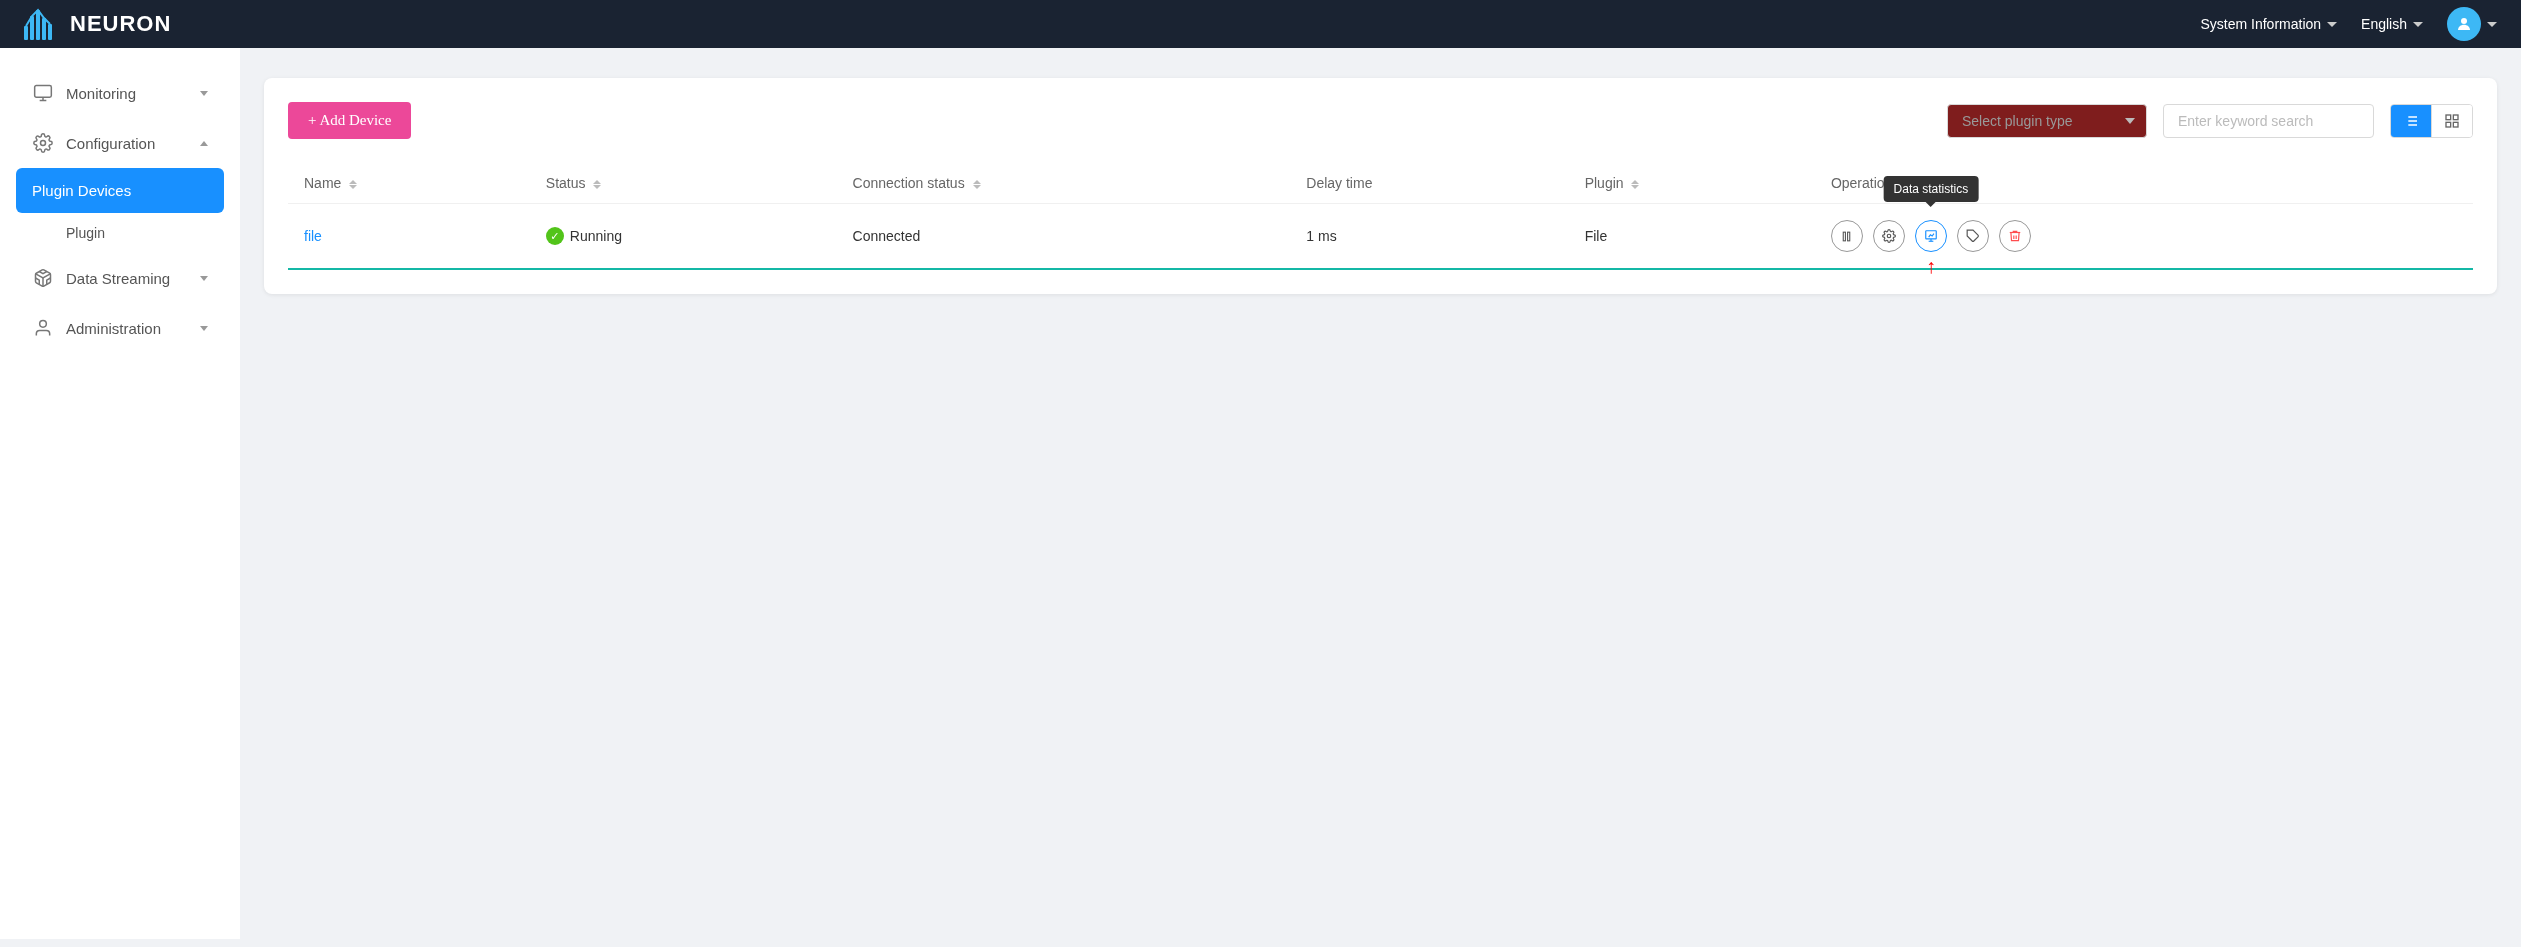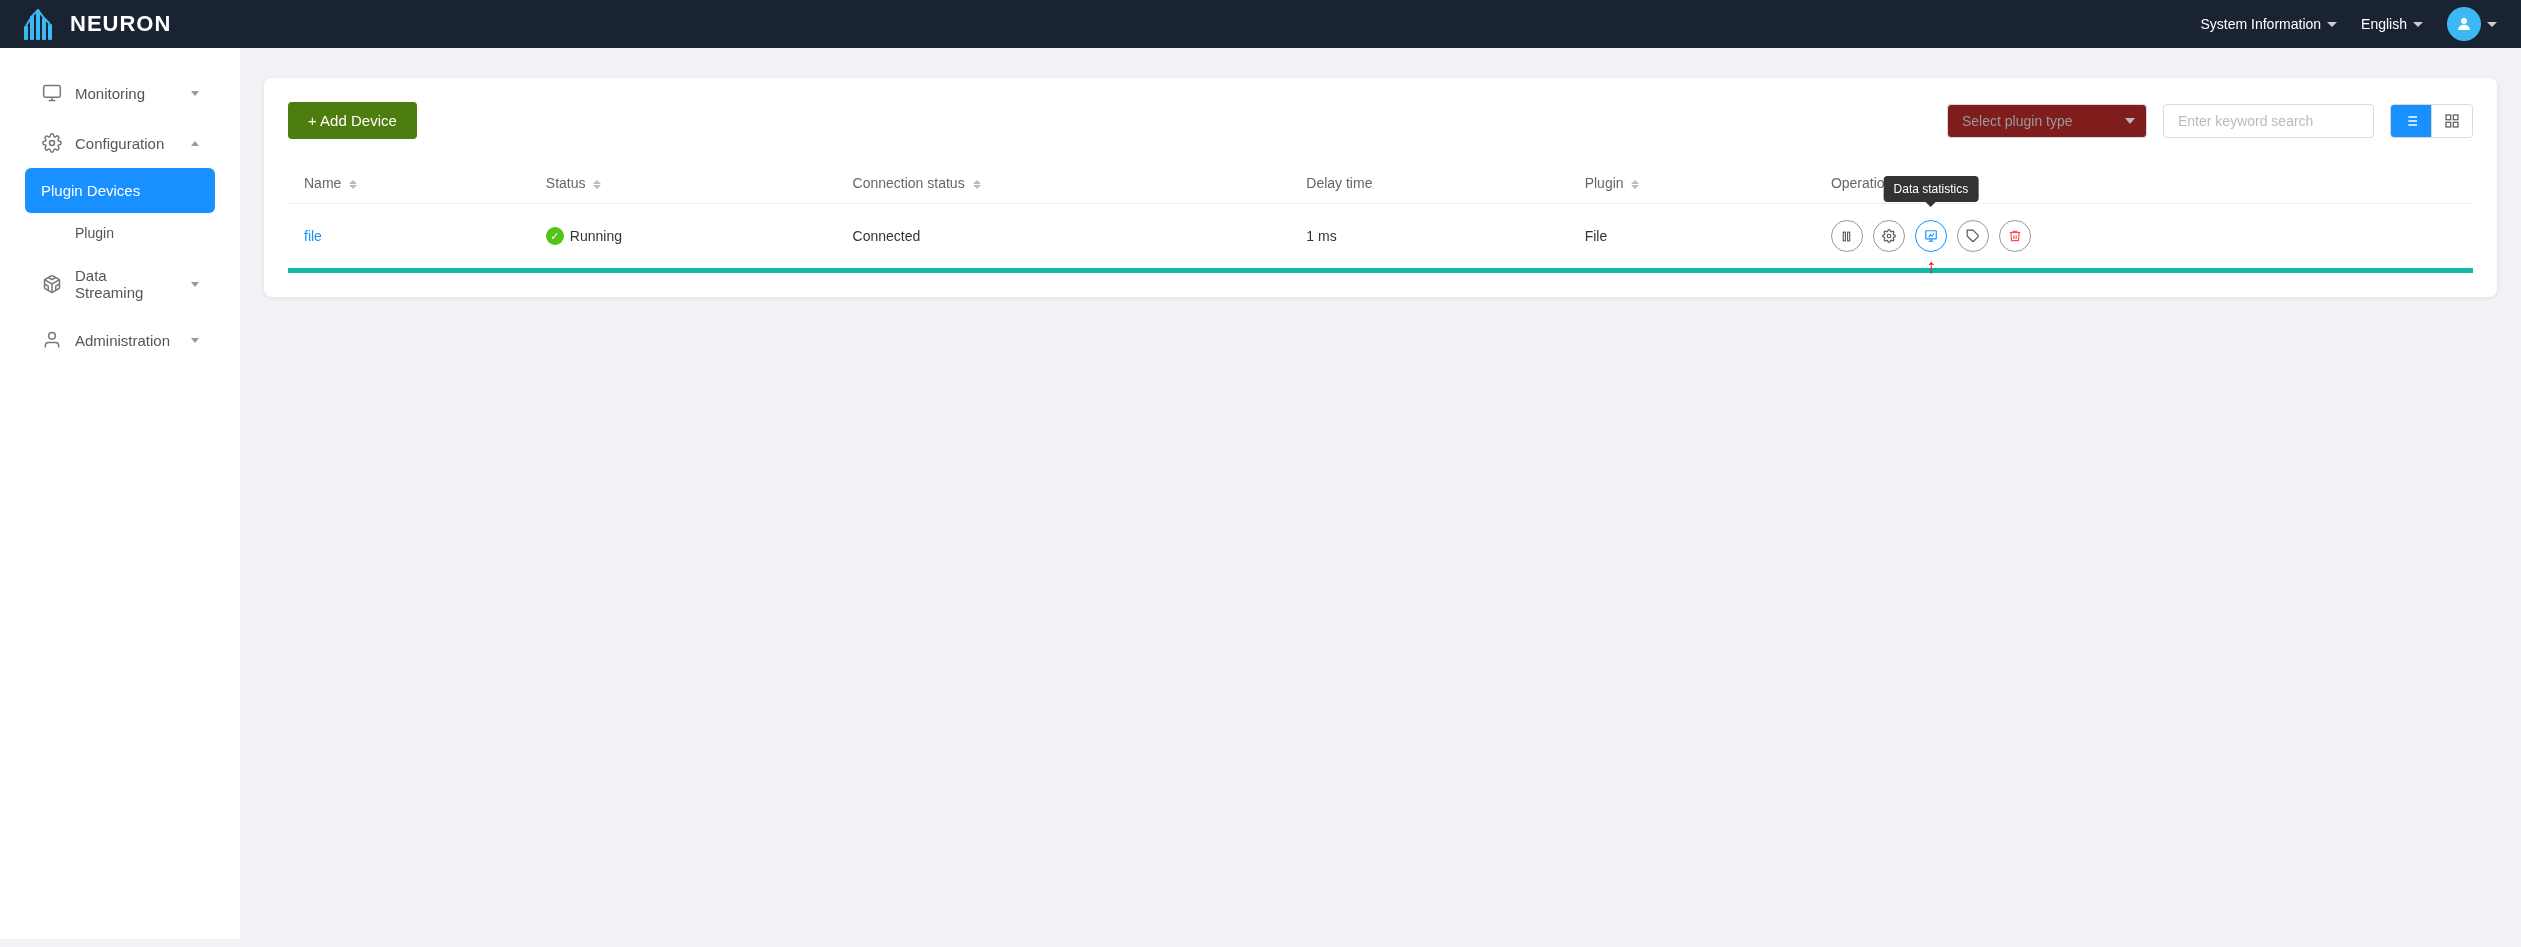--- a/index.html
+++ b/index.html
@@ -60,21 +60,21 @@
     
     .layout {
       display: flex;
       min-height: calc(100vh - 56px);
     }
 
     
     .sidebar {
       width: 240px;
       background: #fff;
-      padding: 20px 17px;
+      padding: 20px 8px;
       flex-shrink: 0;
     }
     .sidebar-item {
       display: flex;
       align-items: center;
       padding: 14px 24px;
       cursor: pointer;
       color: #555;
       font-size: 15px;
       gap: 12px;
@@ -122,31 +122,32 @@
     }
 
     
     .toolbar {
       display: flex;
       align-items: center;
       gap: 16px;
       margin-bottom: 24px;
     }
     .add-device-btn {
-      background: #4d7c0f;
+      background: #ec4899;
       color: #fff;
       border: none;
       border-radius: 4px;
       padding: 10px 20px;
       font-size: 15px;
       cursor: pointer;
       display: flex;
       align-items: center;
       gap: 6px;
       white-space: nowrap;
+      font-family: Liberation Serif, serif;
     }
     .toolbar-spacer { flex: 1; }
     .plugin-select {
       border: 1px solid #d9d9d9;
       border-radius: 4px;
       padding: 8px 36px 8px 14px;
       font-size: 14px;
       color: #999;
       background: #7f1d1d;
       appearance: none;
@@ -206,21 +207,21 @@
       padding: 12px 16px;
       color: #666;
       font-weight: 500;
       font-size: 14px;
       border-bottom: 1px solid #f0f0f0;
     }
     td {
       padding: 16px 16px;
       font-size: 14px;
       color: #333;
-      border-bottom: 5px solid #14b8a6;
+      border-bottom: 2px solid #14b8a6;
     }
     .sort-icon {
       display: inline-flex;
       flex-direction: column;
       gap: 1px;
       margin-left: 4px;
       vertical-align: middle;
     }
     .sort-icon span {
       width: 0; height: 0;

